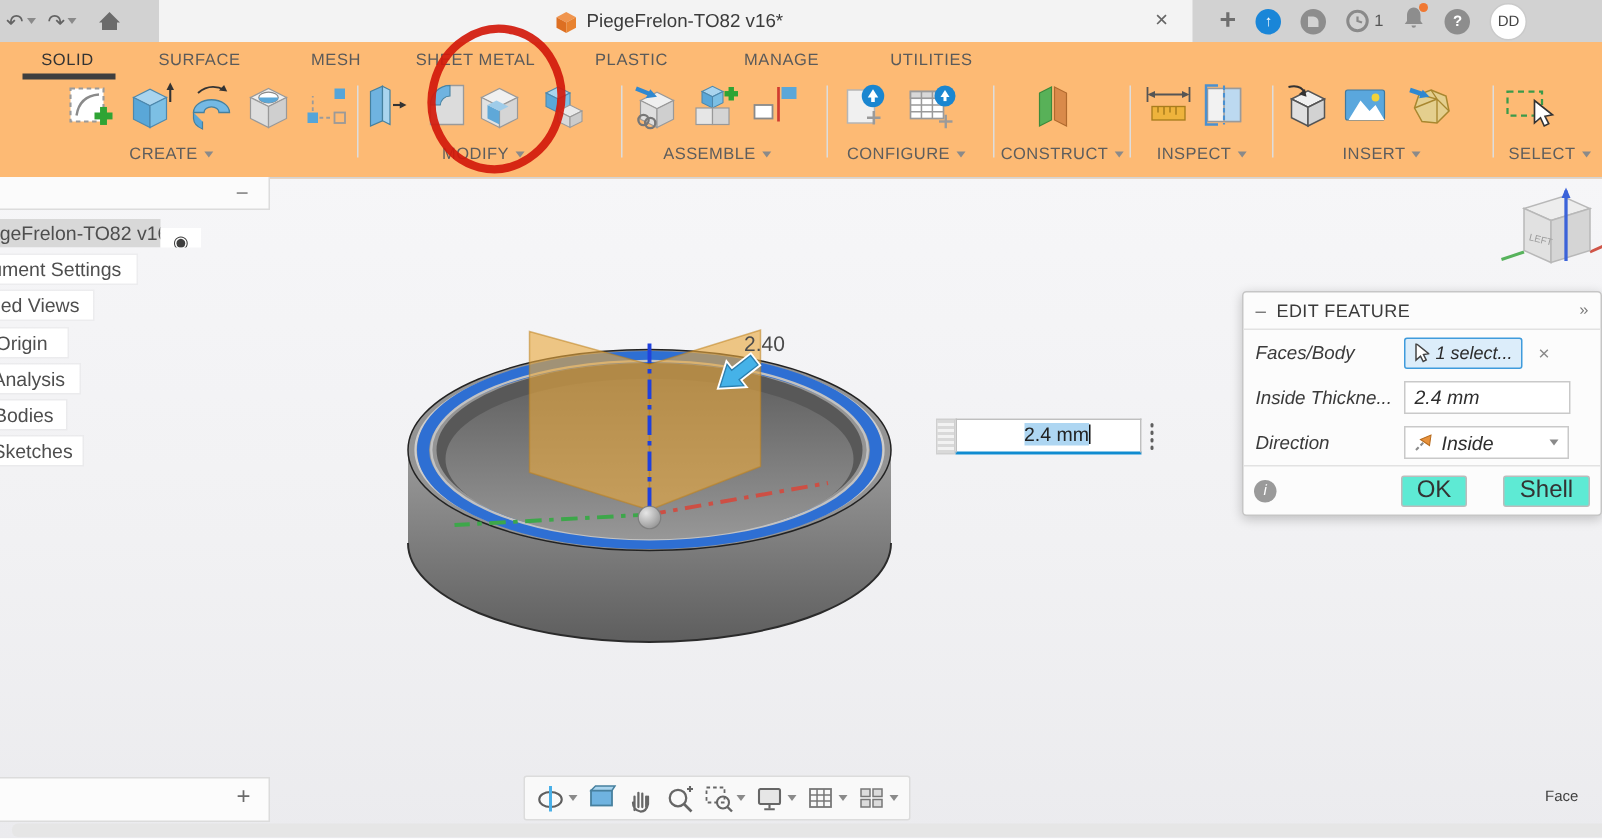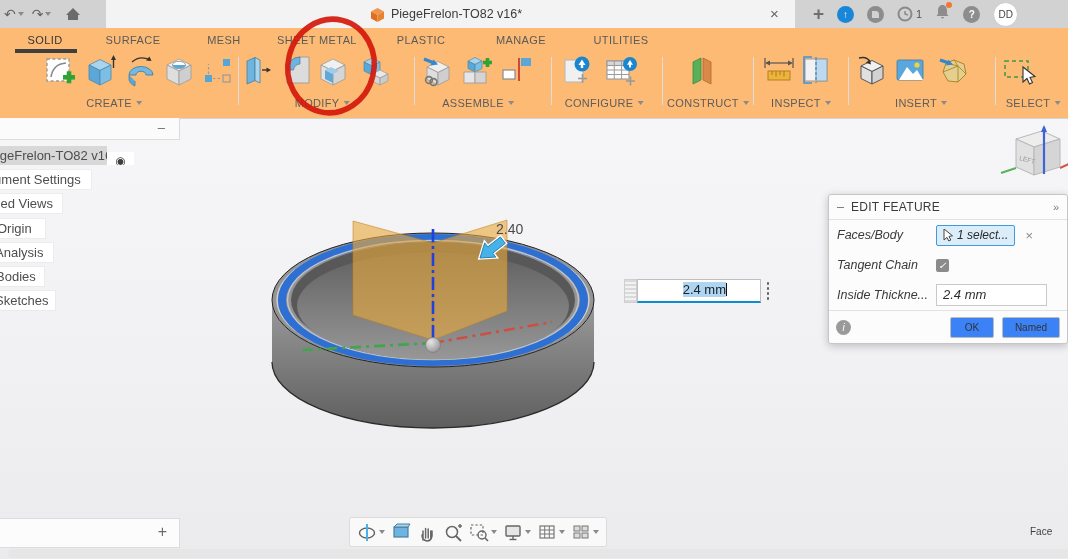--- a/index.html
+++ b/index.html
@@ -57,21 +57,21 @@
   .dlg-row{display:flex;align-items:center;height:30px;padding:0 8px;font-style:italic;}
   .dlg-lab{width:99px;flex:none;}
   .sel-btn{display:flex;align-items:center;gap:4px;background:#dcedfa;border:1px solid #3f9bdc;border-radius:2px;height:19px;padding:0 6px;font-size:12px;color:#2b2b2b;}
   .rm-x{margin-left:10px;color:#8a8a8a;font-size:13px;}
   .chk{width:13px;height:13px;background:#8b8b8b;border-radius:2px;color:#fff;font-size:10px;line-height:13px;text-align:center;}
   .stype{width:26px;height:22px;border:1px solid transparent;border-radius:2px;display:flex;align-items:center;justify-content:center;}
   .stype.sel{border-color:#4ea1e0;background:#ddeefb;}
   .dlg-inp{width:103px;height:20px;border:1px solid #c9c9c9;background:#fff;font-size:13px;line-height:20px;padding-left:6px;box-sizing:content-box;color:#2e2e2e;}
   .dlg-sel{width:110px;height:22px;border:1px solid #c9c9c9;background:#fff;display:flex;align-items:center;gap:5px;padding-left:4px;box-sizing:border-box;font-size:13px;color:#2e2e2e;}
   .dlg-foot{border-top:1px solid #e2e2e2;height:32px;display:flex;align-items:center;padding:0 7px;gap:8px;}
-  .btn{height:21px;border:1px solid #bcbcbc;background:#3b82f6;border-radius:2px;font-size:10px;color:#333;display:flex;align-items:center;justify-content:center;}
+  .btn{height:21px;border:1px solid #bcbcbc;background:#5eead4;border-radius:2px;font-size:16px;color:#333;display:flex;align-items:center;justify-content:center;margin-left:16px;}
   .info-i{width:15px;height:15px;border-radius:50%;background:#9a9a9a;color:#fff;font-size:10px;font-style:italic;display:flex;align-items:center;justify-content:center;}
   .avatar{width:23px;height:23px;background:#fff;border:1px solid #cacaca;border-radius:50%;font-size:10px;color:#444;display:flex;align-items:center;justify-content:center;}
   text{font-family:"Liberation Sans",sans-serif;}
 </style>
 </head>
 <body>
 
 <div id="app">
 
   <div class="abs viewport"></div>
@@ -416,31 +416,38 @@
       <span class="dlg-lab">Faces/Body</span>
       <span class="sel-btn">
         <svg width="10" height="13">
             <path d="M1,0 L1,11 L4,8.4 L5.8,12 L7.8,11 L6,7.4 L9.5,6.8 Z" fill="#fff" stroke="#444" stroke-width="1"></path>
           </svg>
         <span>1 select...</span>
       </span>
       <span class="rm-x">×</span>
     </div>
     <div class="dlg-row">
-      <span class="dlg-lab">Tangent Chain</span>
-      <span class="chk">✓</span>
-    </div>
-    <div class="dlg-row">
       <span class="dlg-lab">Inside Thickne...</span>
       <span class="dlg-inp">2.4 mm</span>
+    </div>
+    <div class="dlg-row">
+      <span class="dlg-lab">Direction</span>
+      <span class="dlg-sel">
+        <svg width="15" height="15">
+          <line x1="3" y1="12" x2="9" y2="6" stroke="#8a8a8a" stroke-width="1.4" stroke-dasharray="2.5 1.8"></line>
+          <polygon points="6,5 13,2 12,9" fill="#e8923c" stroke="#b86c1e" stroke-width="0.7"></polygon>
+        </svg>
+        <span>Inside</span>
+        <span class="caret" style="margin-left:auto;margin-right:6px"></span>
+      </span>
     </div>
     <div class="dlg-foot">
       <span class="info-i">i</span>
       <button class="btn" style="width:44px;margin-left:auto">OK</button>
-      <button class="btn" style="width:58px">Named</button>
+      <button class="btn" style="width:58px">Shell</button>
     </div>
   </div>
 
   <div class="abs navbar">
     <span class="nv">
       <svg width="20" height="20">
           <ellipse cx="10" cy="11" rx="7.5" ry="5" fill="none" stroke="#5f5f5f" stroke-width="1.4"></ellipse>
           <line x1="10" y1="2" x2="10" y2="19" stroke="#49b0e8" stroke-width="2"></line>
         </svg>
       <span class="caret"></span>

